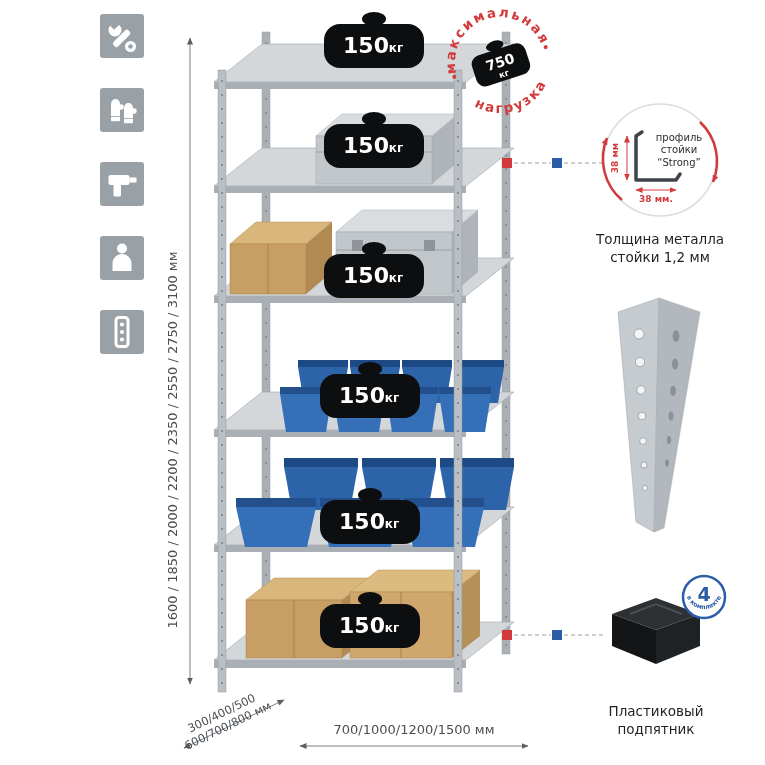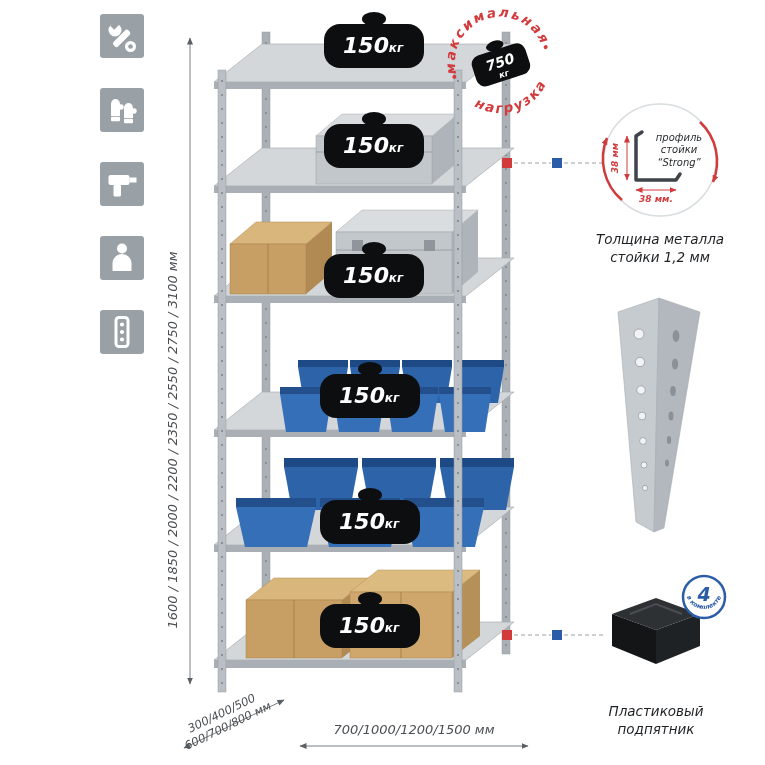--- a/index.html
+++ b/index.html
@@ -1,17 +1,17 @@
 <!DOCTYPE html>
 <html><head>
 <meta charset="utf-8">
 <style>
   html,body{margin:0;padding:0;background:#fff;}
   .canvas{position:relative;width:765px;height:765px;background:#fff;overflow:hidden;
-          font-family:"DejaVu Sans",sans-serif;font-style:italic;}
+          font-family:"DejaVu Sans",sans-serif;}
   .left-icons{position:absolute;left:100px;top:14px;display:flex;flex-direction:column;gap:30px;}
   .icon-sq{width:44px;height:44px;background:#99a0a6;border-radius:3px;display:flex;
            align-items:center;justify-content:center;}
   .icon-sq svg{width:40px;height:40px;}
   .scene{position:absolute;left:0;top:0;width:765px;height:765px;}
   svg text{font-family:"DejaVu Sans",sans-serif;}
   .dim-text{fill:#4a4e52;font-size:13px;}
   .dim-text-sm{fill:#4a4e52;font-size:11.5px;}
   .badge-num{fill:#ffffff;font-size:22px;font-weight:bold;}
   .badge-unit{fill:#ffffff;font-size:12px;font-weight:bold;}

